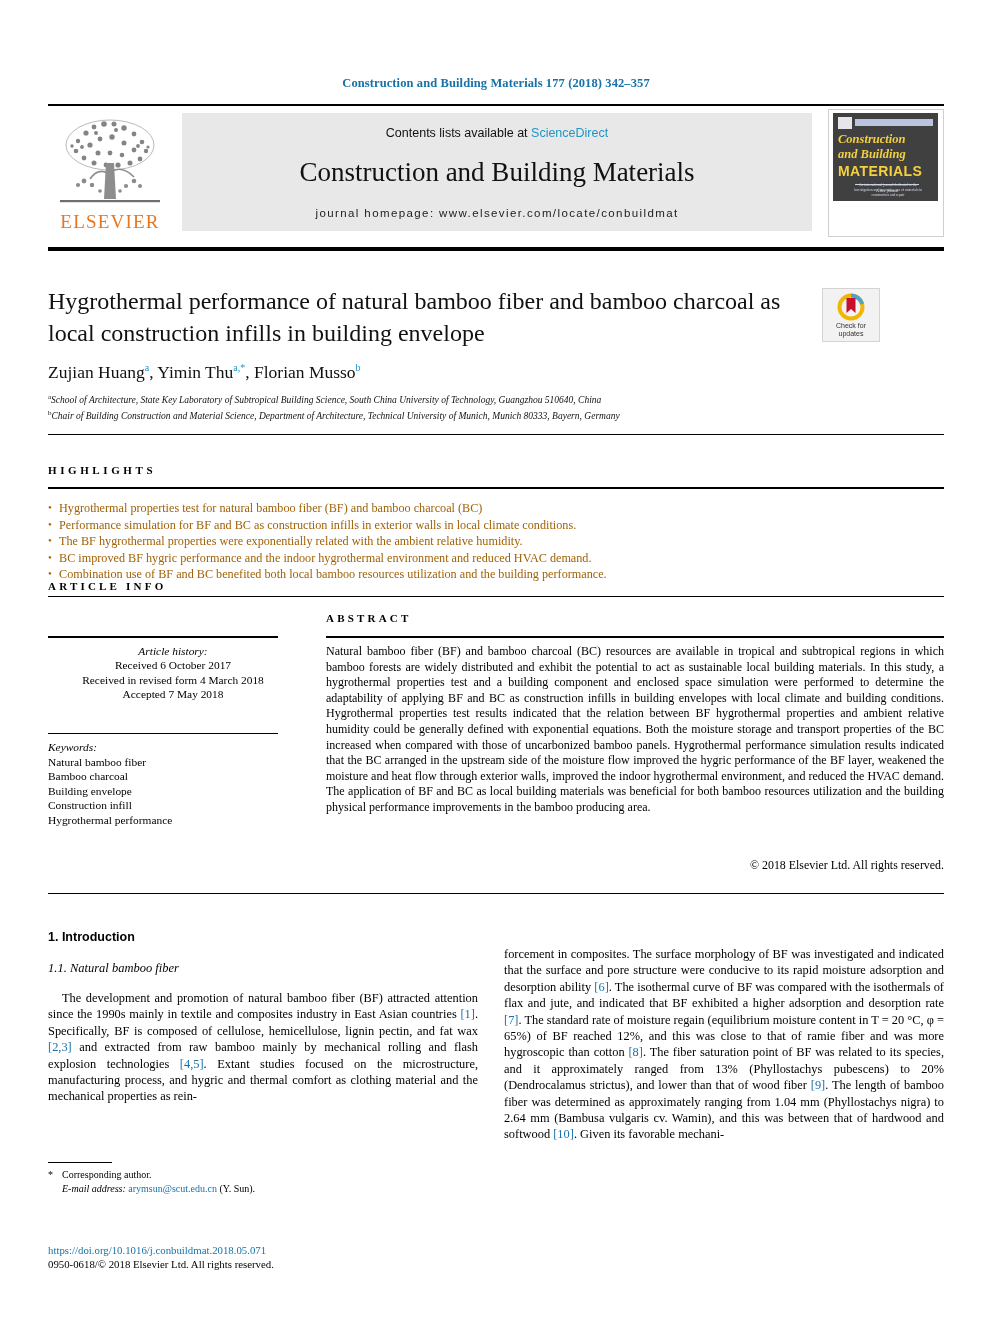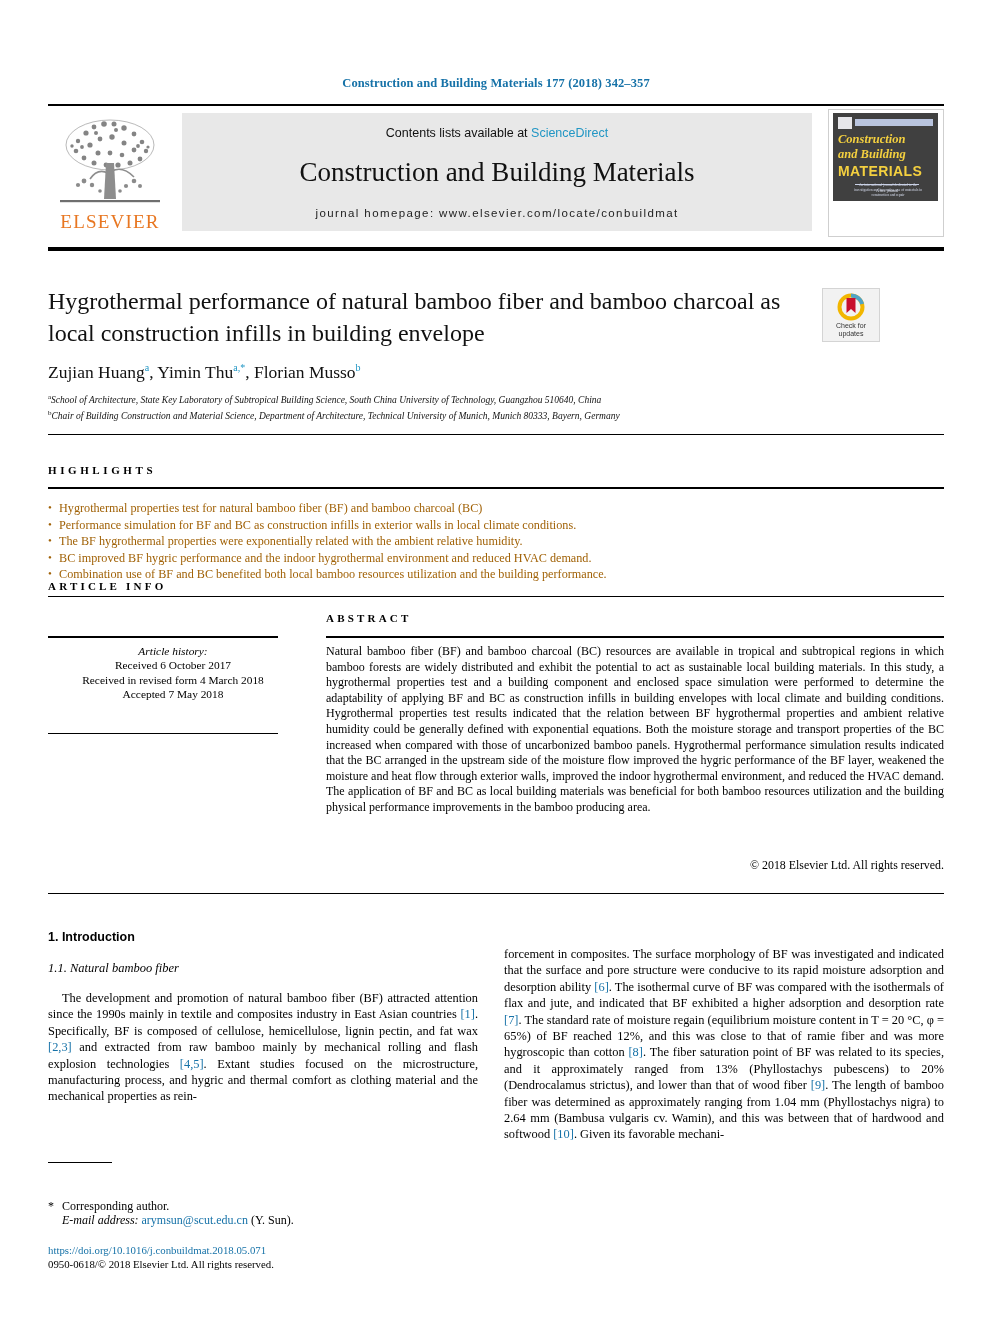--- a/index.html
+++ b/index.html
@@ -357,23 +357,22 @@
 
   
   .fn-rule {
     position: absolute;
     left: 48px; top: 1162px; width: 64px; height: 1px; background: #000;
   }
   .footnote {
     position: absolute;
     left: 48px; top: 1168px; width: 430px;
     font-family: "Liberation Serif", serif;
-    font-size: 12px;
+    font-size: 10px;
     line-height: 13.8px;
-    margin-top: 32px;
   }
   .footnote .star { display:inline-block; width: 14px; }
   .fn-ind { padding-left: 14px; }
   .fn-em { font-style: italic; }
   .link { color: #1672a8; }
 
   .doi-block {
     position: absolute;
     left: 48px; top: 1243px; width: 430px;
     font-family: "Liberation Serif", serif;
@@ -514,20 +513,28 @@
   <div class="ab-rule"></div>
 
   <div class="ai-history">
     <div class="lbl">Article history:</div>
     <div>Received 6 October 2017</div>
     <div>Received in revised form 4 March 2018</div>
     <div>Accepted 7 May 2018</div>
   </div>
 
   <div class="ai-kw-rule"></div>
+  <div class="ai-keywords">
+    <div class="lbl">Keywords:</div>
+    <div>Natural bamboo fiber</div>
+    <div>Bamboo charcoal</div>
+    <div>Building envelope</div>
+    <div>Construction infill</div>
+    <div>Hygrothermal performance</div>
+  </div>
 
   <div class="abstract">Natural bamboo fiber (BF) and bamboo charcoal (BC) resources are available in tropical and subtropical regions in which bamboo forests are widely distributed and exhibit the potential to act as sustainable local building materials. In this study, a hygrothermal properties test and a building component and enclosed space simulation were performed to determine the adaptability of applying BF and BC as construction infills in building envelopes with local climate and building conditions. Hygrothermal properties test results indicated that the relation between BF hygrothermal properties and ambient relative humidity could be generally defined with exponential equations. Both the moisture storage and transport properties of the BC increased when compared with those of uncarbonized bamboo panels. Hygrothermal performance simulation results indicated that the BC arranged in the upstream side of the moisture flow improved the hygric performance of the BF layer, weakened the moisture and heat flow through exterior walls, improved the indoor hygrothermal environment, and reduced the HVAC demand. The application of BF and BC as local building materials was beneficial for both bamboo resources utilization and the building physical performance improvements in the bamboo producing area.</div>
   <div class="abstract-copyright">© 2018 Elsevier Ltd. All rights reserved.</div>
 
   <div class="rule-thin-4"></div>
 
   <div class="col-left">
     <h2 class="sec">1. Introduction</h2>
     <h3 class="subsec">1.1. Natural bamboo fiber</h3>
     <p class="body" id="left-para"><span>The development and promotion of natural bamboo fiber (BF) attracted attention since the 1990s mainly in textile and composites industry in East Asian countries </span><span class="ref">[1]</span><span>. Specifically, BF is composed of cellulose, hemicellulose, lignin pectin, and fat wax </span><span class="ref">[2,3]</span><span> and extracted from raw bamboo mainly by mechanical rolling and flash explosion technologies </span><span class="ref">[4,5]</span><span>. Extant studies focused on the microstructure, manufacturing process, and hygric and thermal comfort as clothing material and the mechanical properties as rein-</span></p>

